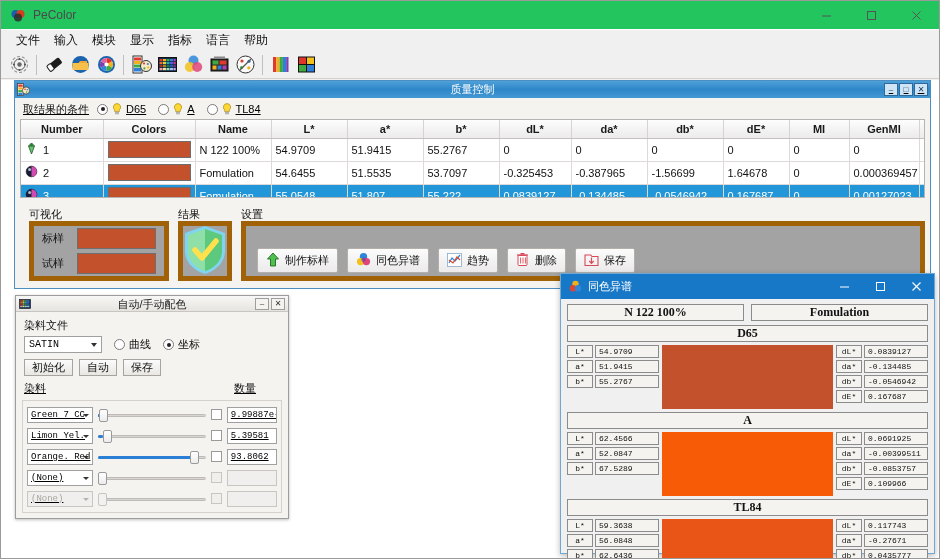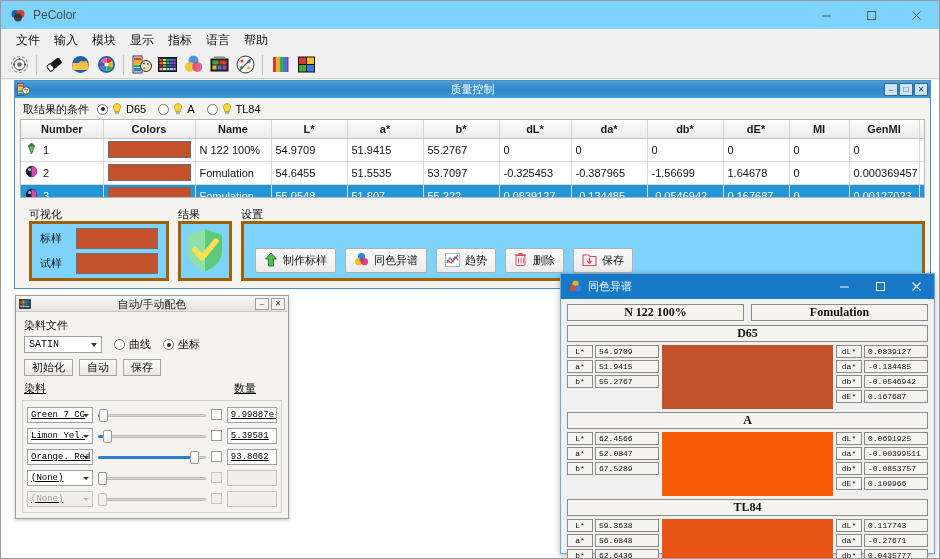--- a/index.html
+++ b/index.html
@@ -15,21 +15,21 @@
     position: relative;
     width: 940px; height: 559px;
     background: #f0f0f0;
     border: 1px solid #9a9a9a;
     overflow: hidden;
   }
 
   
   .titlebar {
     height: 29px;
-    background: #7dd3fc;
+    background: #22c55e;
     display: flex;
     align-items: center;
     border-bottom: 1px solid #ffffff;
   }
   .titlebar .app-icon {
     width: 16px; height: 16px;
     margin-left: 9px; margin-right: 7px;
     position: relative;
   }
   .titlebar .app-title {
@@ -84,20 +84,21 @@
     background: #ffffff;
   }
 
   
   .qc-window {
     position: absolute;
     left: 13px; top: 0px;
     width: 917px; height: 209px;
     border: 1px solid #4a8ec2;
     background: #f4f3f0;
+    text-decoration: underline;
   }
   .qc-title {
     height: 17px;
     background: linear-gradient(to bottom, #4fa0d8 0%, #2e87c8 50%, #4398d4 100%);
     display: flex; align-items: center;
     position: relative;
   }
   .qc-title .ic { width: 13px; height: 13px; margin-left: 2px; }
   .qc-title .txt {
     position: absolute; left: 0; right: 0;
@@ -170,22 +171,22 @@
   table.grid tr.sel td.swatchcell { background: #2196d8; }
   td.numcell { padding-left: 3px; }
   .numinner { display: flex; align-items: center; gap: 5px; }
   .swatch {
     width: 100%; height: 17px;
     border: 1px solid #6e6e6e;
   }
   td.swatchcell { padding: 2px 3px; }
   .grp {
     position: absolute;
-    border: 3px solid #a16207;
-    background: #7dd3fc;
+    border: 5px solid #a16207;
+    background: #a3a3a3;
   }
   .grp-cap {
     position: absolute;
     font-size: 11px;
     color: #111;
   }
 
   .vis-rows { display: flex; flex-direction: column; justify-content: center; height: 100%; gap: 4px; padding: 6px 8px; }
   .vis-row { display: flex; align-items: center; gap: 10px; }
   .vis-lbl { width: 28px; font-size: 11px; color: #111; }

